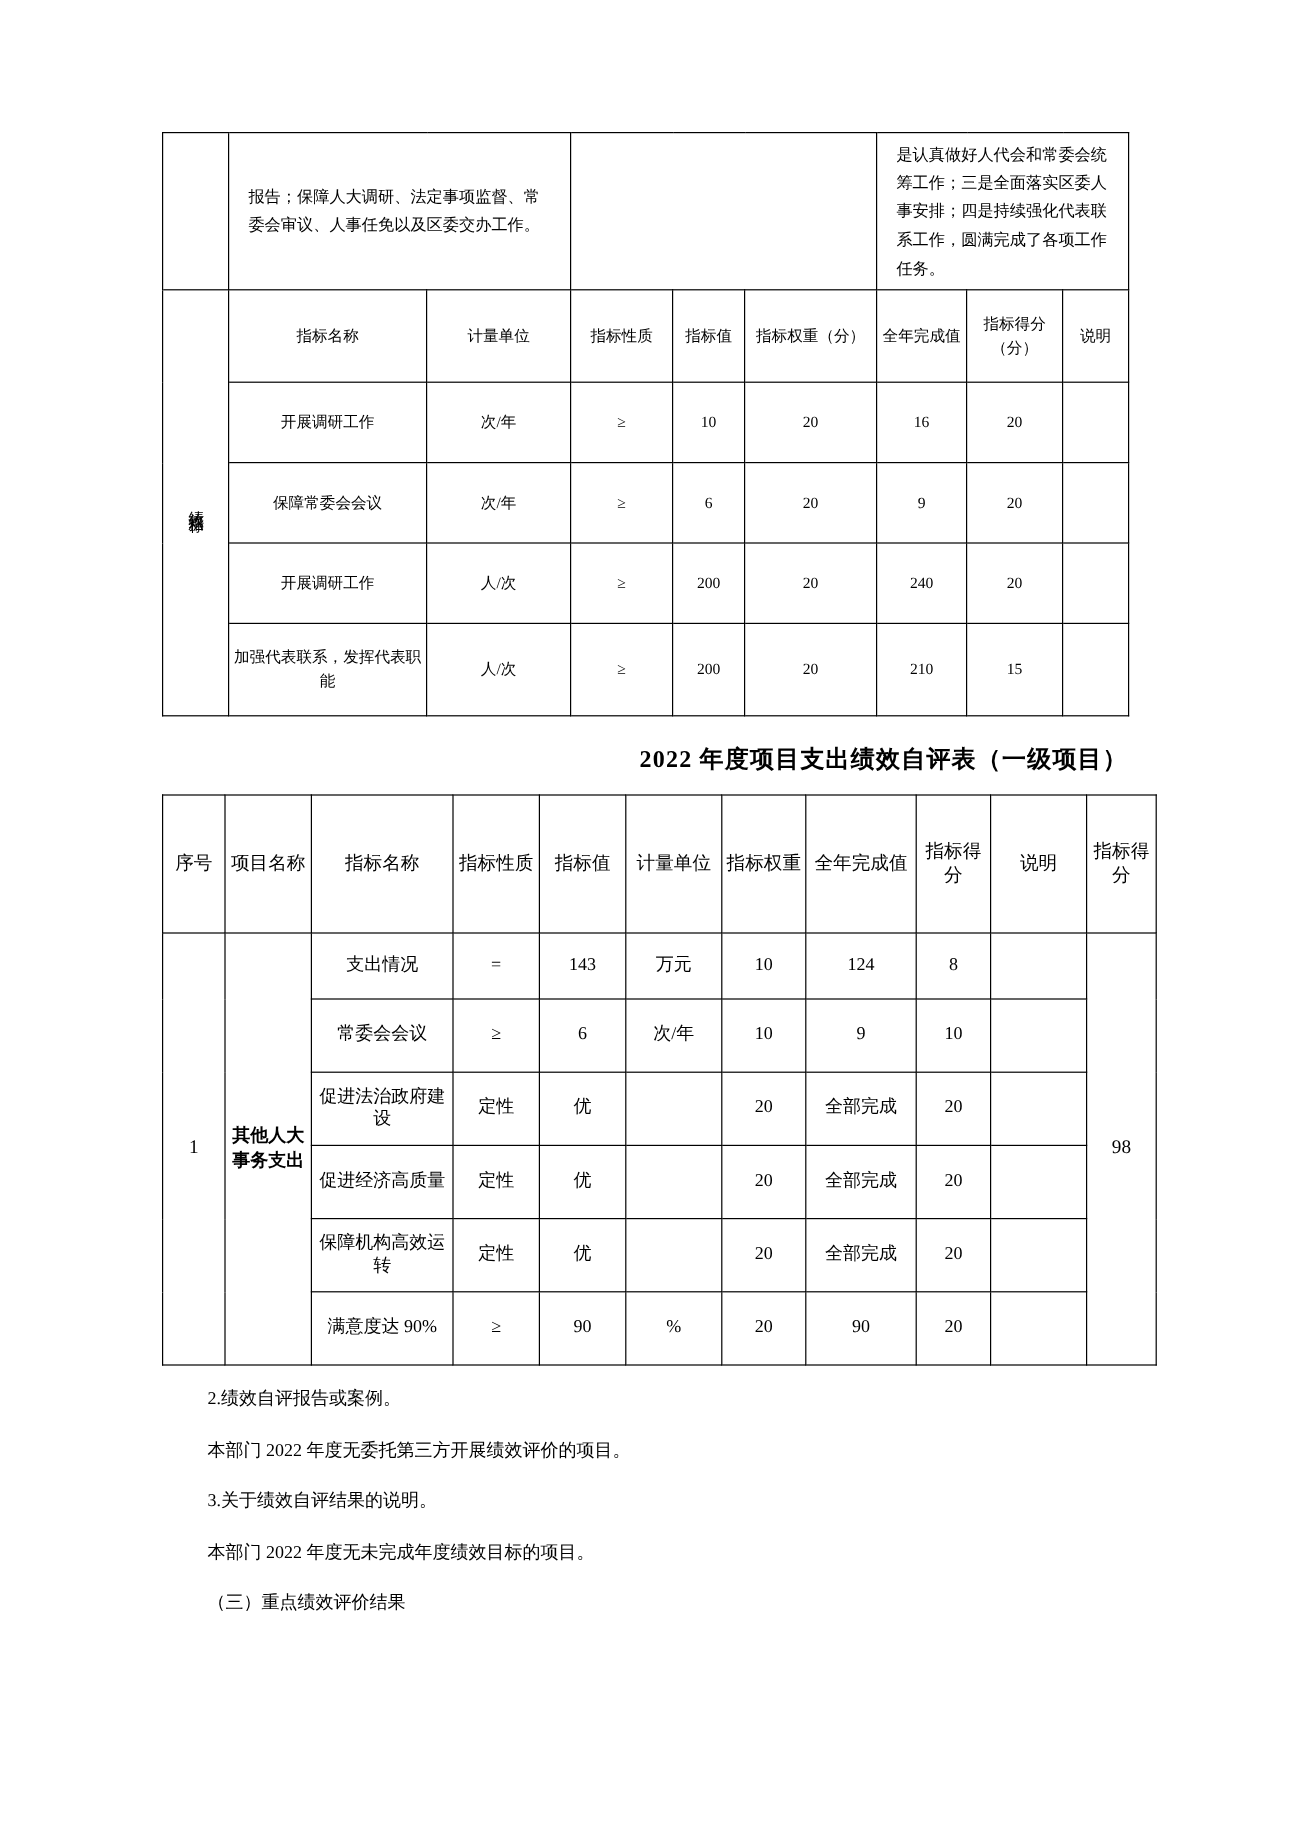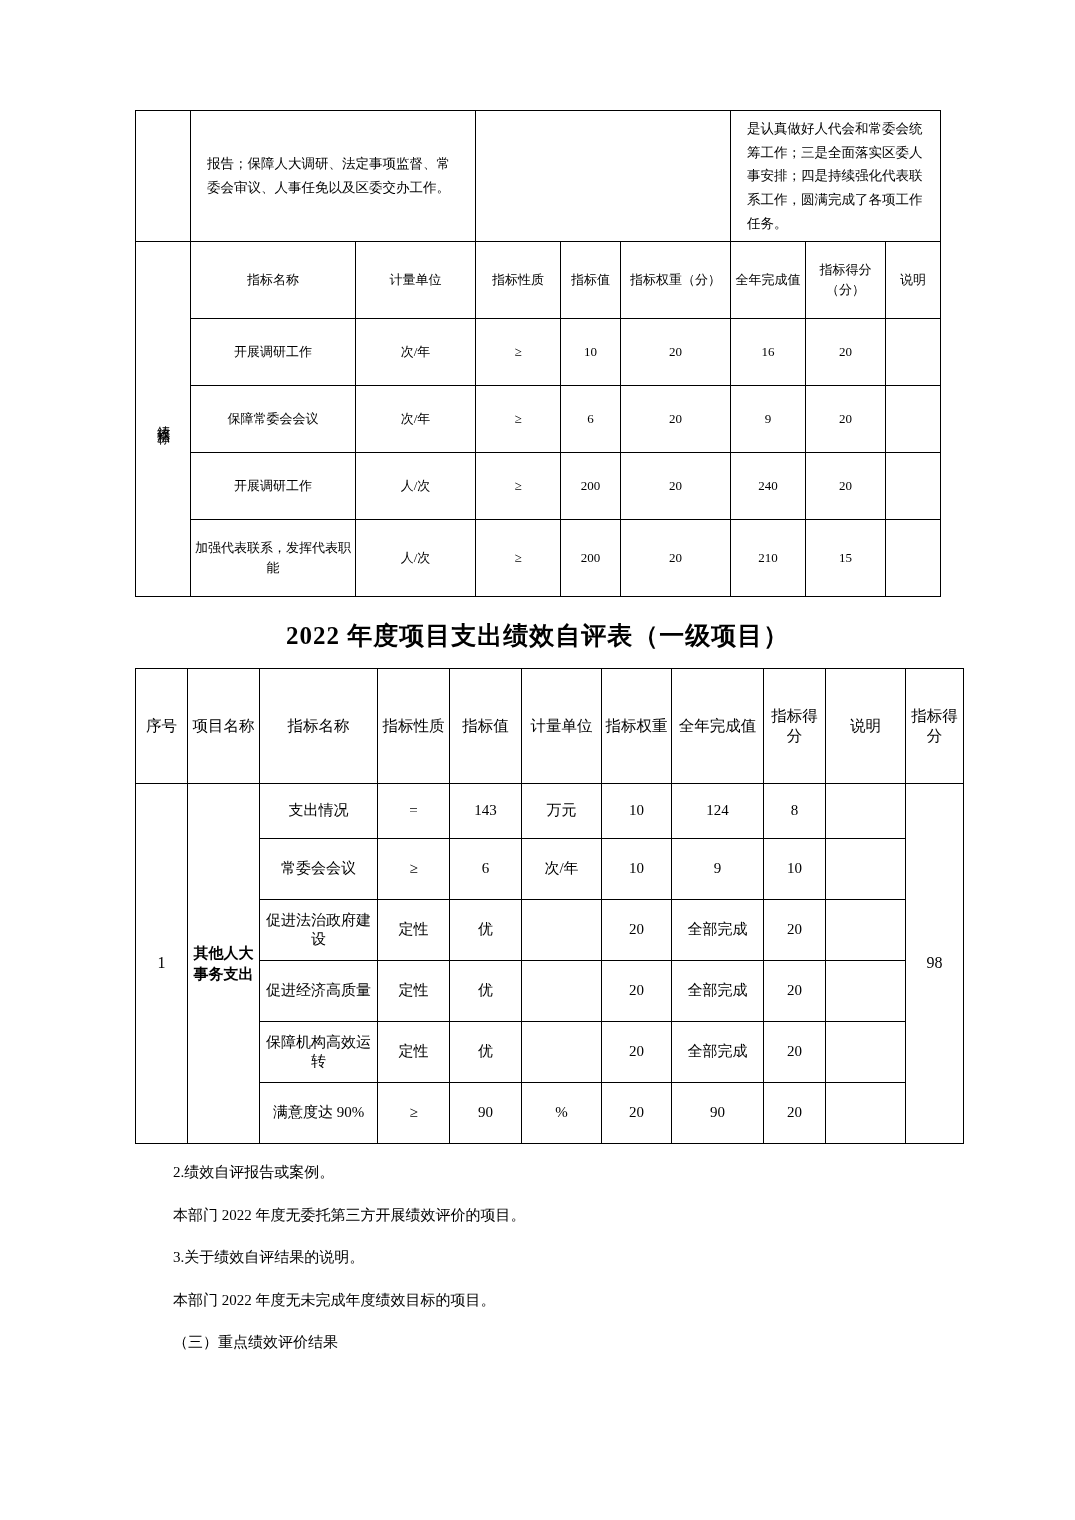--- a/index.html
+++ b/index.html
@@ -47,22 +47,22 @@
     writing-mode: vertical-rl;
     text-orientation: upright;
     letter-spacing: 2px;
     display: inline-block;
     line-height: 1.25;
     font-size: 13px;
   }
 
   
   h1.table-title {
-    text-align: center;
-    font-size: 25px;
+    text-align: right;
+    font-size: 20px;
     font-weight: bold;
     margin: 22px 0 16px 0;
     letter-spacing: 1px;
     font-family: "Liberation Serif", "DejaVu Serif", serif;
   }
 
   
   table.t2 {
     border-collapse: collapse;
     table-layout: fixed;

